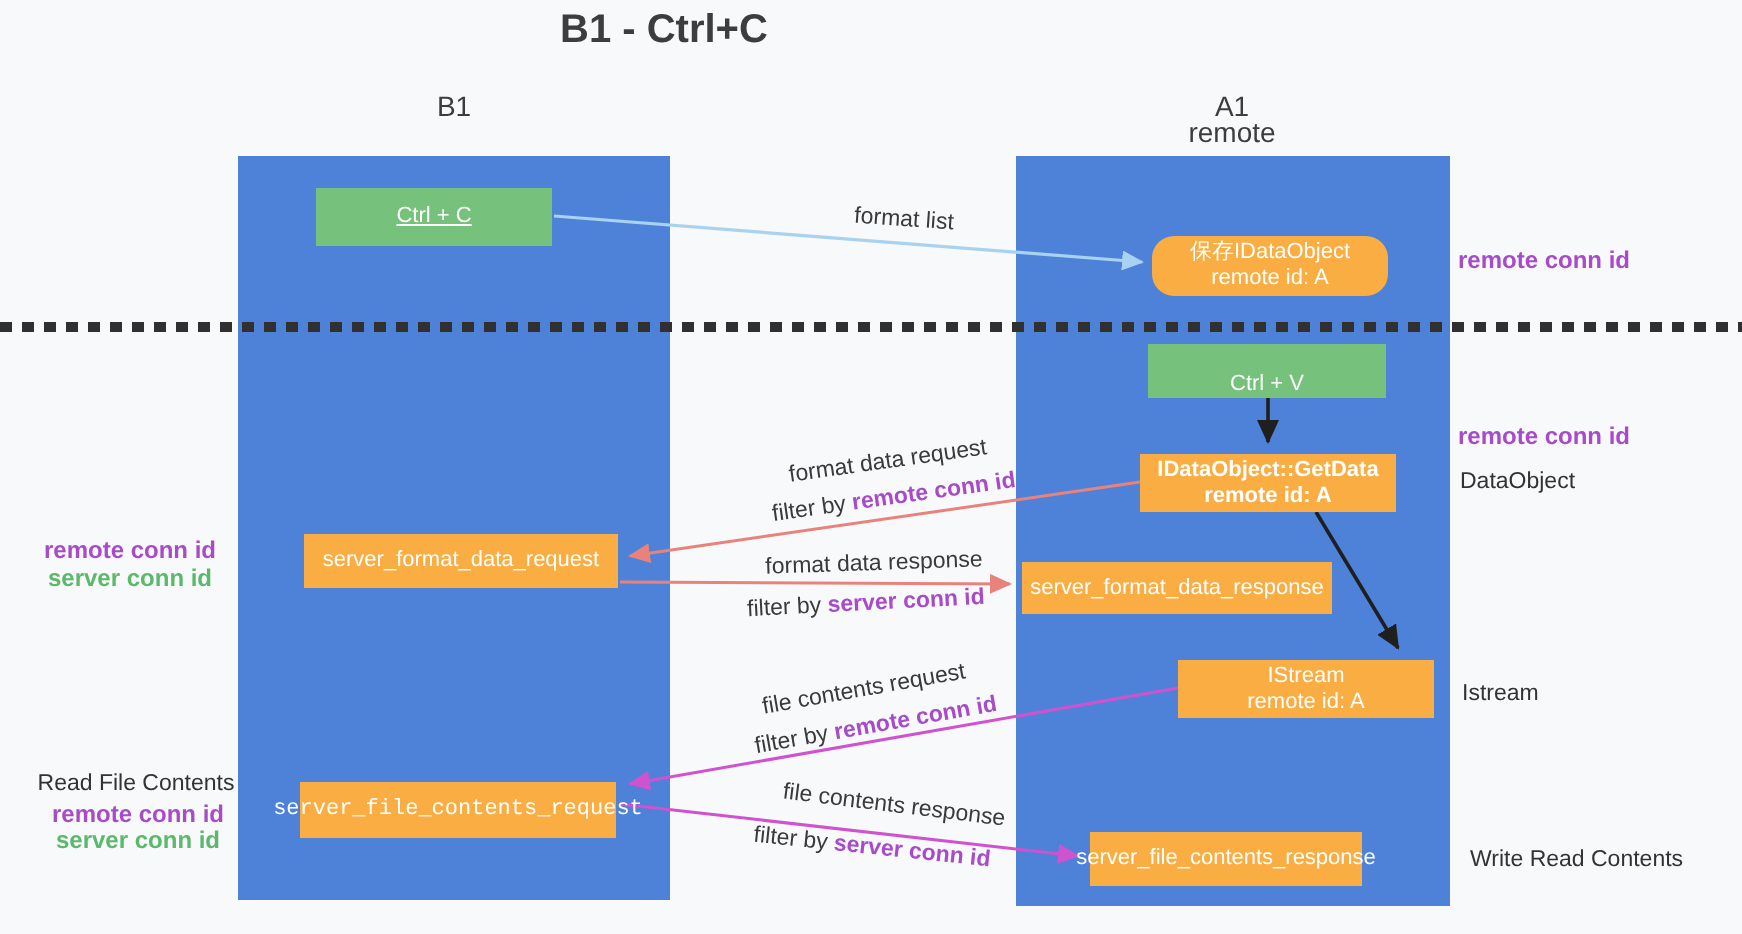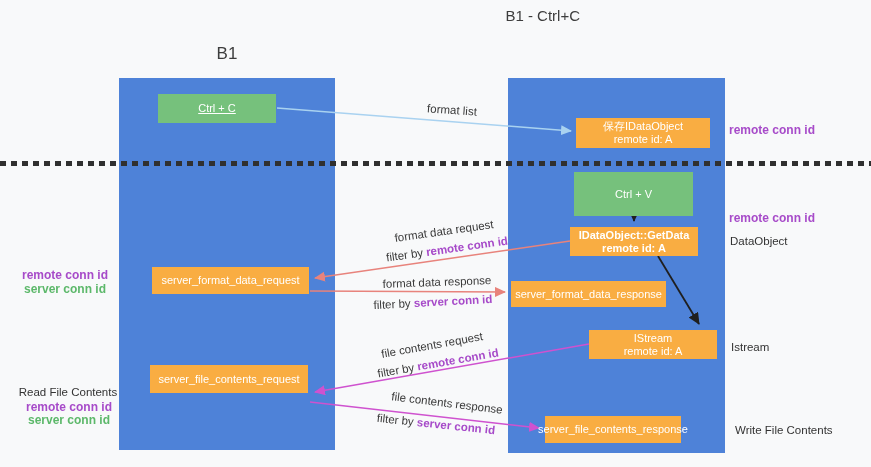--- a/index.html
+++ b/index.html
@@ -1,19 +1,19 @@
 <!DOCTYPE html>
 <html style="--background: #f8f9fa; --lane_blue: #4e82d8; --node_orange: #f9ad42; --node_green: #76c17c; --arrow_blue: #a9d2f0; --arrow_red: #e8837c; --arrow_magenta: #cf52cf; --arrow_black: #1f1f1f; --text_dark: #3d3d3d; --text_purple: #a74bc9; --text_green: #5cb86a; --divider: #303030;"><head>
 <meta charset="utf-8">
 <style>
   html,body{margin:0;padding:0;}
   body{font-family:"Liberation Sans","DejaVu Sans",sans-serif;background:var(--background,#f8f9fa);}
   .stage{position:relative;width:871px;height:467px;overflow:hidden;background:var(--background,#f8f9fa);}
-  .title{position:absolute;left:280px;top:6px;width:300px;text-align:right;color:var(--text_dark,#3d3d3d);font-size:15px;line-height:19px;}
-  .lane-header{position:absolute;width:140px;text-align:center;color:var(--text_dark,#3d3d3d);font-size:17px;line-height:13px;}
+  .title{position:absolute;left:280px;top:6px;width:300px;text-align:left;color:var(--text_dark,#3d3d3d);font-size:20px;line-height:19px;font-weight:bold;}
+  .lane-header{position:absolute;width:140px;text-align:center;color:var(--text_dark,#3d3d3d);font-size:14px;line-height:13px;}
   .lane{position:absolute;background:var(--lane_blue,#4a80d8);}
   .node{position:absolute;display:flex;flex-direction:column;align-items:center;justify-content:center;color:#fff;font-size:11px;line-height:13px;text-align:center;white-space:nowrap;}
   .node.green{background:var(--node_green,#73c078);}
   .node.orange{background:var(--node_orange,#f9ad42);}
   .ann{position:absolute;white-space:nowrap;font-size:11.5px;color:#333;}
   .ann.purple{color:var(--text_purple,#a74bc9);font-weight:bold;font-size:12px;}
   .ann.green{color:var(--text_green,#5cb86a);font-weight:bold;font-size:12px;}
   .ann.center{text-align:center;}
   .edge-label{position:absolute;white-space:nowrap;font-size:11.5px;color:#3a3a3a;transform:translate(-50%,-50%) rotate(var(--rot,0deg));}
   .edge-label .purple{color:var(--text_purple,#a74bc9);font-weight:bold;}
@@ -24,20 +24,24 @@
 <body>
 
 <div class="stage">
 
   <div class="title">
     <div>B1 - Ctrl+C</div>
   </div>
 
   <div class="lane-header" style="left:157px;top:47px;">
     <div>B1</div>
+  </div>
+  <div class="lane-header" style="left:546px;top:47px;">
+    <div>A1</div>
+    <div>remote</div>
   </div>
 
   <div class="lane" style="left:119px;top:78px;width:216px;height:372px;"></div>
   <div class="lane" style="left:508px;top:78px;width:217px;height:375px;"></div>
 
   <div class="divider"></div>
 
   <svg class="arrows" width="871" height="467" aria-hidden="true">
     <defs>
       <marker id="mBlue" markerWidth="11" markerHeight="10" refX="10" refY="5" orient="auto" markerUnits="userSpaceOnUse">
@@ -59,26 +63,26 @@
     <line x1="310" y1="291" x2="505" y2="292" stroke="#e8837c" stroke-width="1.5" marker-end="url(#mRed)"></line>
     <line x1="658" y1="256" x2="699" y2="324" stroke="#1f1f1f" stroke-width="1.8" marker-end="url(#mBlack)"></line>
     <line x1="589" y1="344" x2="315" y2="392" stroke="#cf52cf" stroke-width="1.5" marker-end="url(#mMag)"></line>
     <line x1="310" y1="402" x2="539" y2="428" stroke="#cf52cf" stroke-width="1.5" marker-end="url(#mMag)"></line>
   </svg>
 
   <div class="node green" style="left:158px;top:94px;width:118px;height:29px;text-decoration:underline;">
     <div>Ctrl + C</div>
   </div>
 
-  <div class="node orange" style="left:576px;top:118px;width:134px;height:30px;">
+  <div class="node orange" style="left:576px;top:118px;width:118px;height:30px;border-radius:11px;">
     <div>保存IDataObject</div>
     <div>remote id: A</div>
   </div>
 
-  <div class="node green" style="left:574px;top:172px;width:119px;height:44px;">
+  <div class="node green" style="left:574px;top:172px;width:119px;height:27px;justify-content:flex-end;">
     <div>Ctrl + V</div>
   </div>
 
   <div class="node orange" style="left:570px;top:227px;width:128px;height:29px;font-weight:bold;">
     <div>IDataObject::GetData</div>
     <div>remote id: A</div>
   </div>
 
   <div class="node orange" style="left:511px;top:281px;width:155px;height:26px;">
     <div>server_format_data_response</div>
@@ -86,21 +90,21 @@
 
   <div class="node orange" style="left:152px;top:267px;width:157px;height:27px;">
     <div>server_format_data_request</div>
   </div>
 
   <div class="node orange" style="left:589px;top:330px;width:128px;height:29px;">
     <div>IStream</div>
     <div>remote id: A</div>
   </div>
 
-  <div class="node orange" style="left:150px;top:365px;width:158px;height:28px;">
+  <div class="node orange" style="left:150px;top:391px;width:158px;height:28px;font-family:Liberation Mono, monospace;">
     <div>server_file_contents_request</div>
   </div>
 
   <div class="node orange" style="left:545px;top:416px;width:136px;height:27px;">
     <div>server_file_contents_response</div>
   </div>
 
   <div class="edge-label" style="left:452px;top:110px;--rot:4deg;">format list</div>
 
   <div class="edge-label" style="left:444px;top:231px;--rot:-8deg;">format data request</div>
@@ -112,21 +116,21 @@
   <div class="edge-label" style="left:432px;top:345px;--rot:-10deg;">file contents request</div>
   <div class="edge-label" style="left:438px;top:363px;--rot:-10deg;"><span>filter by</span>&nbsp;<span class="purple">remote conn id</span></div>
 
   <div class="edge-label" style="left:447px;top:403px;--rot:7deg;">file contents response</div>
   <div class="edge-label" style="left:436px;top:424px;--rot:6deg;"><span>filter by</span>&nbsp;<span class="purple">server conn id</span></div>
 
   <div class="ann purple" style="left:729px;top:123px;">remote conn id</div>
   <div class="ann purple" style="left:729px;top:211px;">remote conn id</div>
   <div class="ann" style="left:730px;top:235px;text-align:right;">DataObject</div>
   <div class="ann" style="left:731px;top:341px;">Istream</div>
-  <div class="ann" style="left:735px;top:424px;">Write File Contents</div>
+  <div class="ann" style="left:735px;top:424px;">Write Read Contents</div>
 
   <div class="ann purple center" style="left:20px;top:268px;width:90px;">remote conn id</div>
   <div class="ann green center" style="left:20px;top:282px;width:90px;">server conn id</div>
   <div class="ann center" style="left:18px;top:386px;width:100px;">Read File Contents</div>
   <div class="ann purple center" style="left:24px;top:400px;width:90px;">remote conn id</div>
   <div class="ann green center" style="left:24px;top:413px;width:90px;">server conn id</div>
 
 </div>
 
 </body></html>

